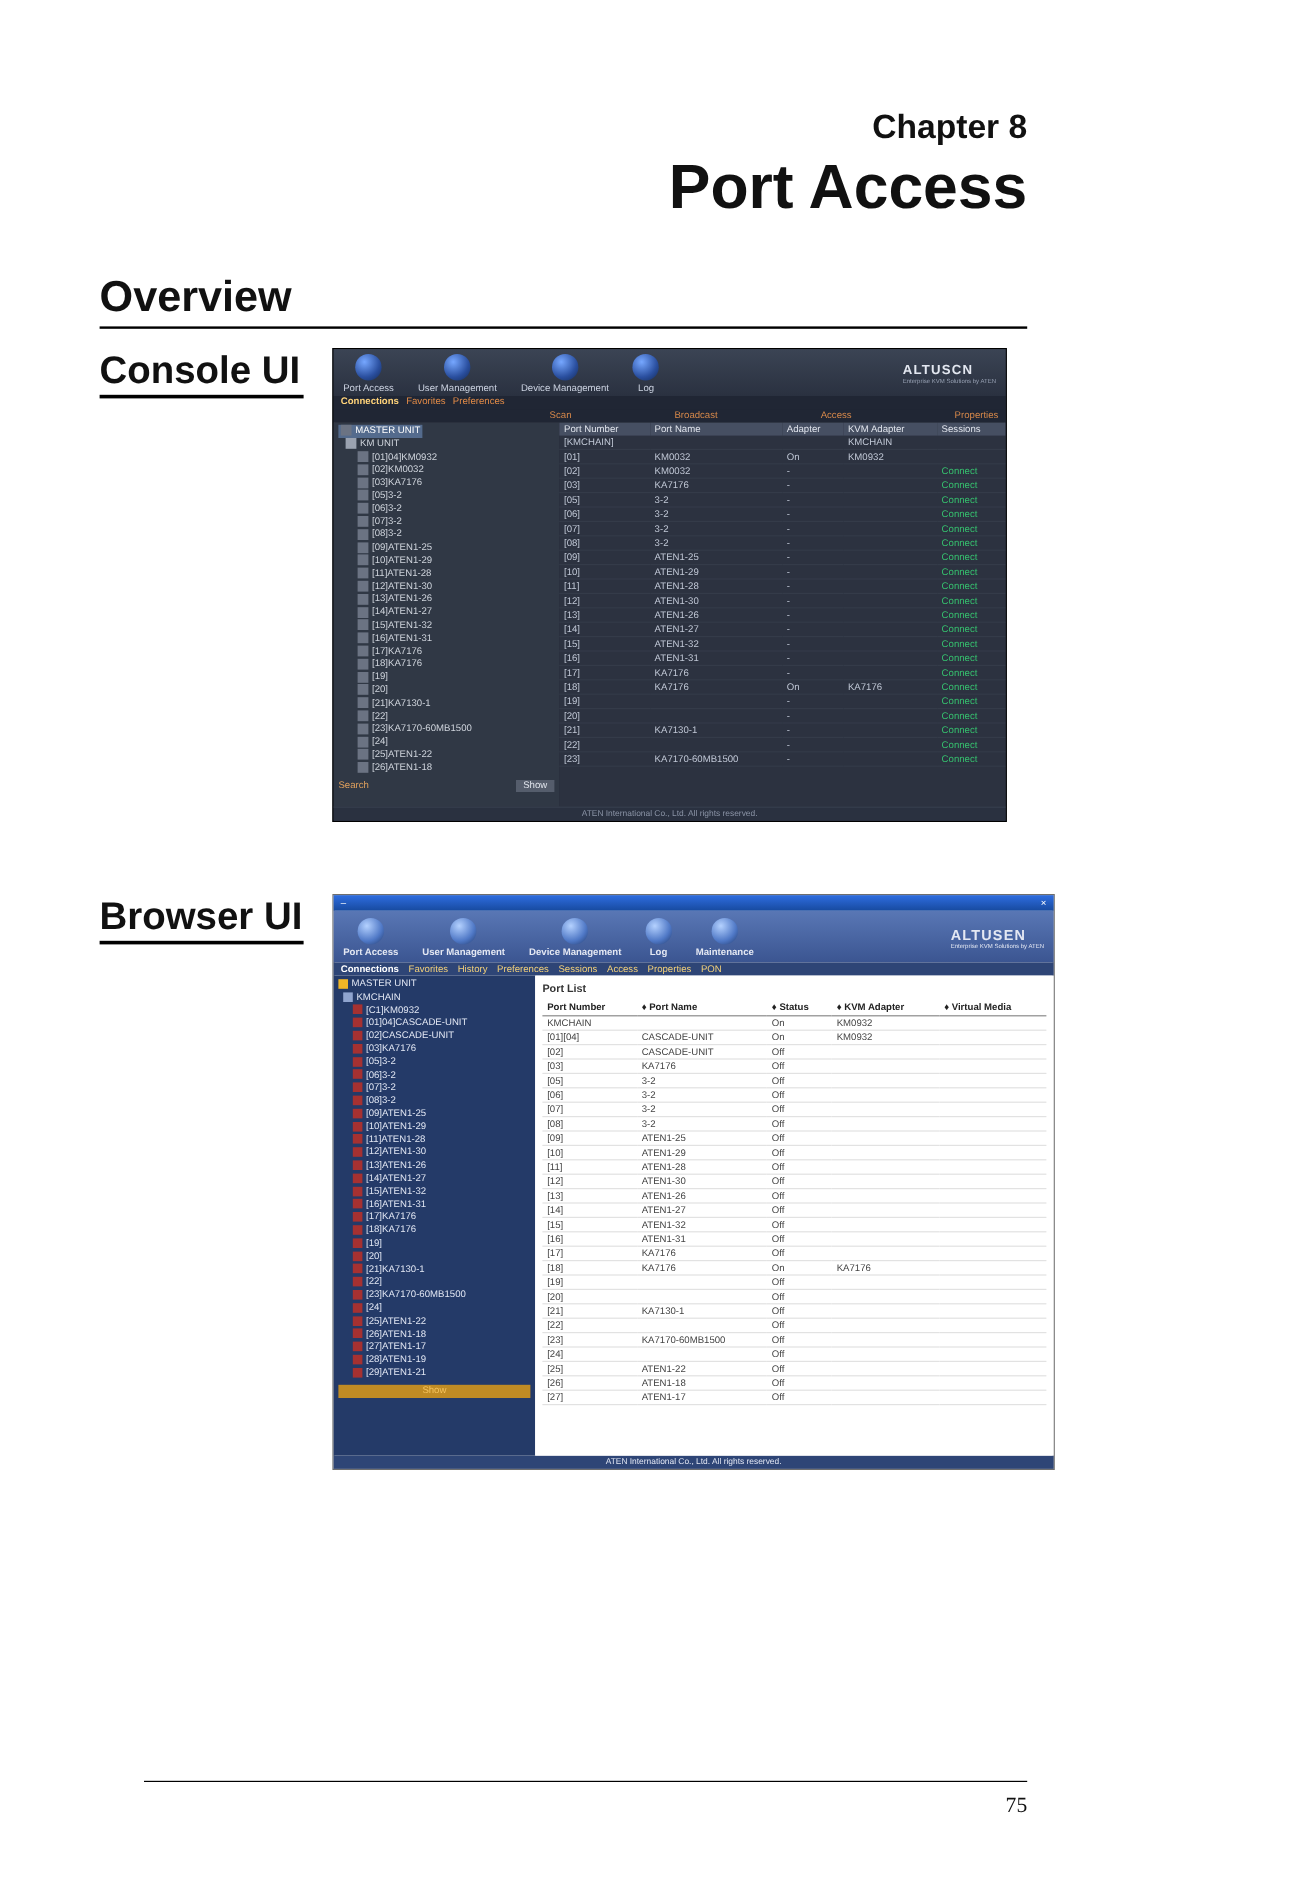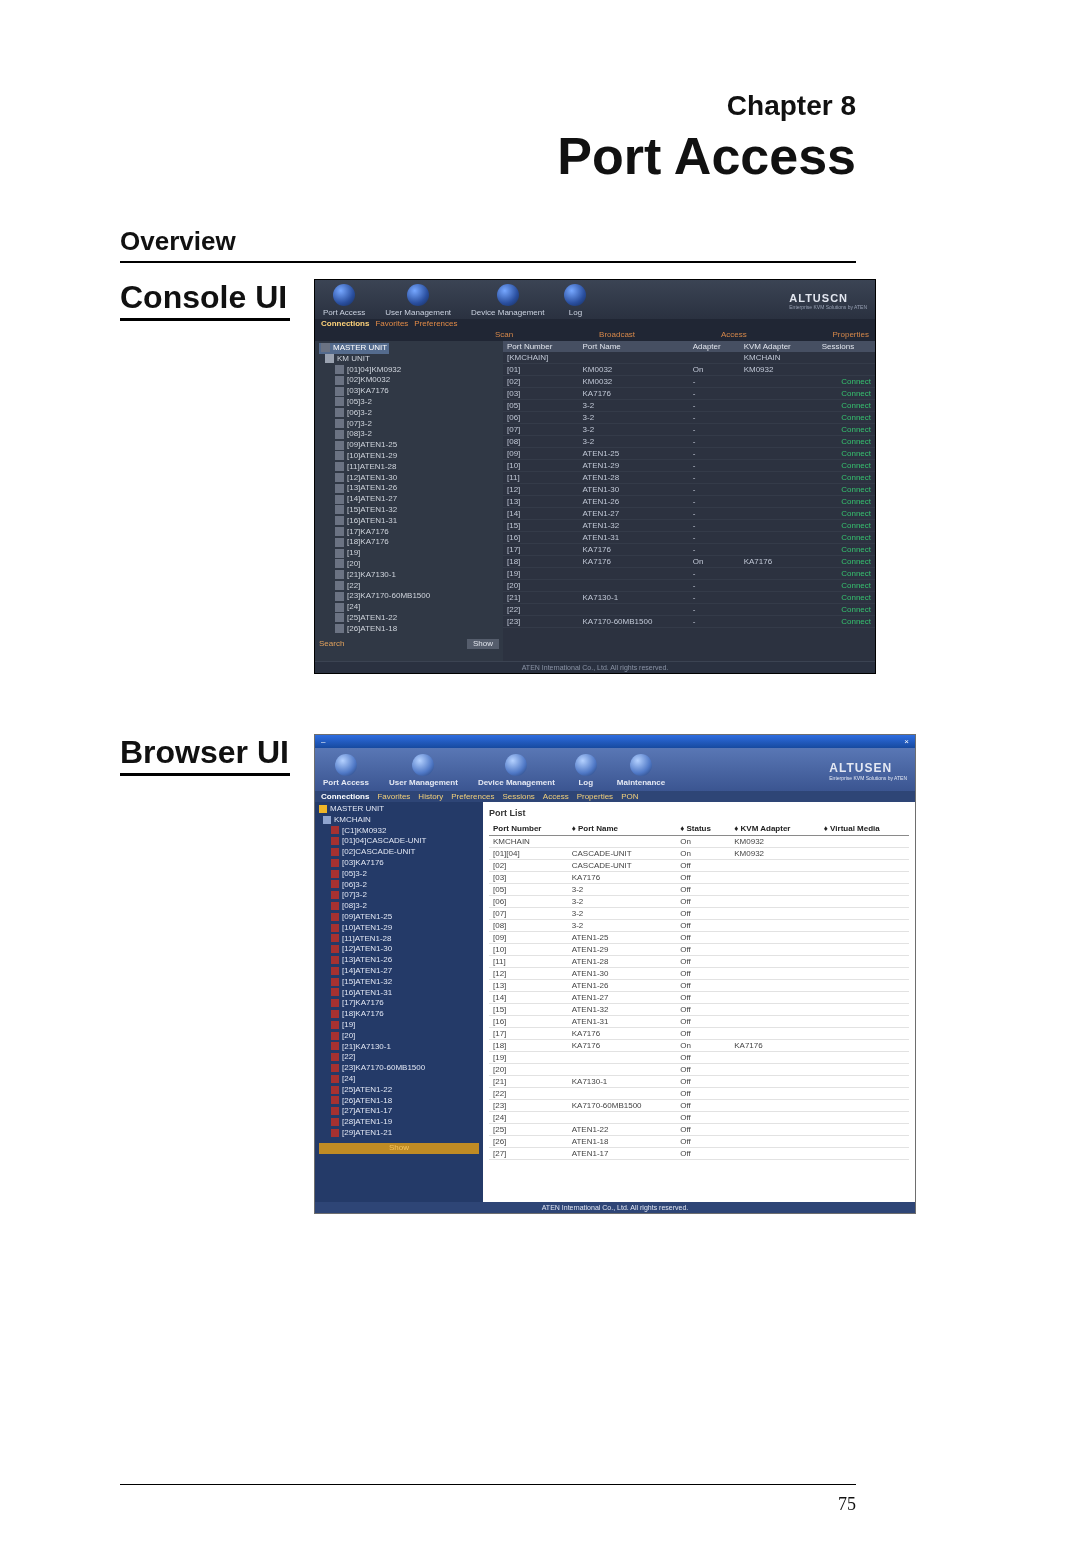--- a/index.html
+++ b/index.html
@@ -7,38 +7,38 @@
     padding: 0;
     background: #fff;
     font-family: "Times New Roman", Times, serif;
     color: #111;
   }
   .page {
     width: 976px;
     height: 1565px;
     position: relative;
     box-sizing: border-box;
-    padding: 90px 120px 60px 120px;
+    padding: 90px 120px 60px 83px;
   }
   .chapter-line {
     text-align: right;
     font-size: 28px;
     font-weight: bold;
     font-family: Arial, Helvetica, sans-serif;
     margin: 0 0 4px 0;
   }
   .title-line {
     text-align: right;
     font-size: 52px;
     font-weight: bold;
     font-family: Arial, Helvetica, sans-serif;
     margin: 0 0 40px 0;
   }
   .overview-heading {
-    font-size: 26px;
+    font-size: 36px;
     font-weight: bold;
     font-family: Arial, Helvetica, sans-serif;
     margin: 20px 0 4px 0;
   }
   .rule {
     border: 0;
     border-top: 2px solid #000;
     margin: 0 0 16px 0;
   }
   .body-text {
@@ -145,21 +145,21 @@
     flex: 1;
     background: #2c3240;
     overflow: hidden;
   }
   .console-table table { width:100%; border-collapse: collapse; font-size:8px; color:#c1c8d6; }
   .console-table thead th {
     background:#464f62; color:#e0e4ec; font-weight:normal; text-align:left;
     padding: 1px 4px;
   }
   .console-table tbody td { padding: 1px 4px; border-bottom:1px solid #343b49; white-space:nowrap }
-  .console-table .connect { color:#36c06e; text-align:right }
+  .console-table .connect { color:#36c06e; text-align:left }
   .console-footer{
     text-align:center;font-size:7px;color:#8a93a5;padding:2px 0;background:#2a3140;
     border-top:1px solid #3b4352;
   }
 
   
   .browser-shot {
     width: 600px;
     font-family: Arial, Helvetica, sans-serif;
     font-size: 8px;

